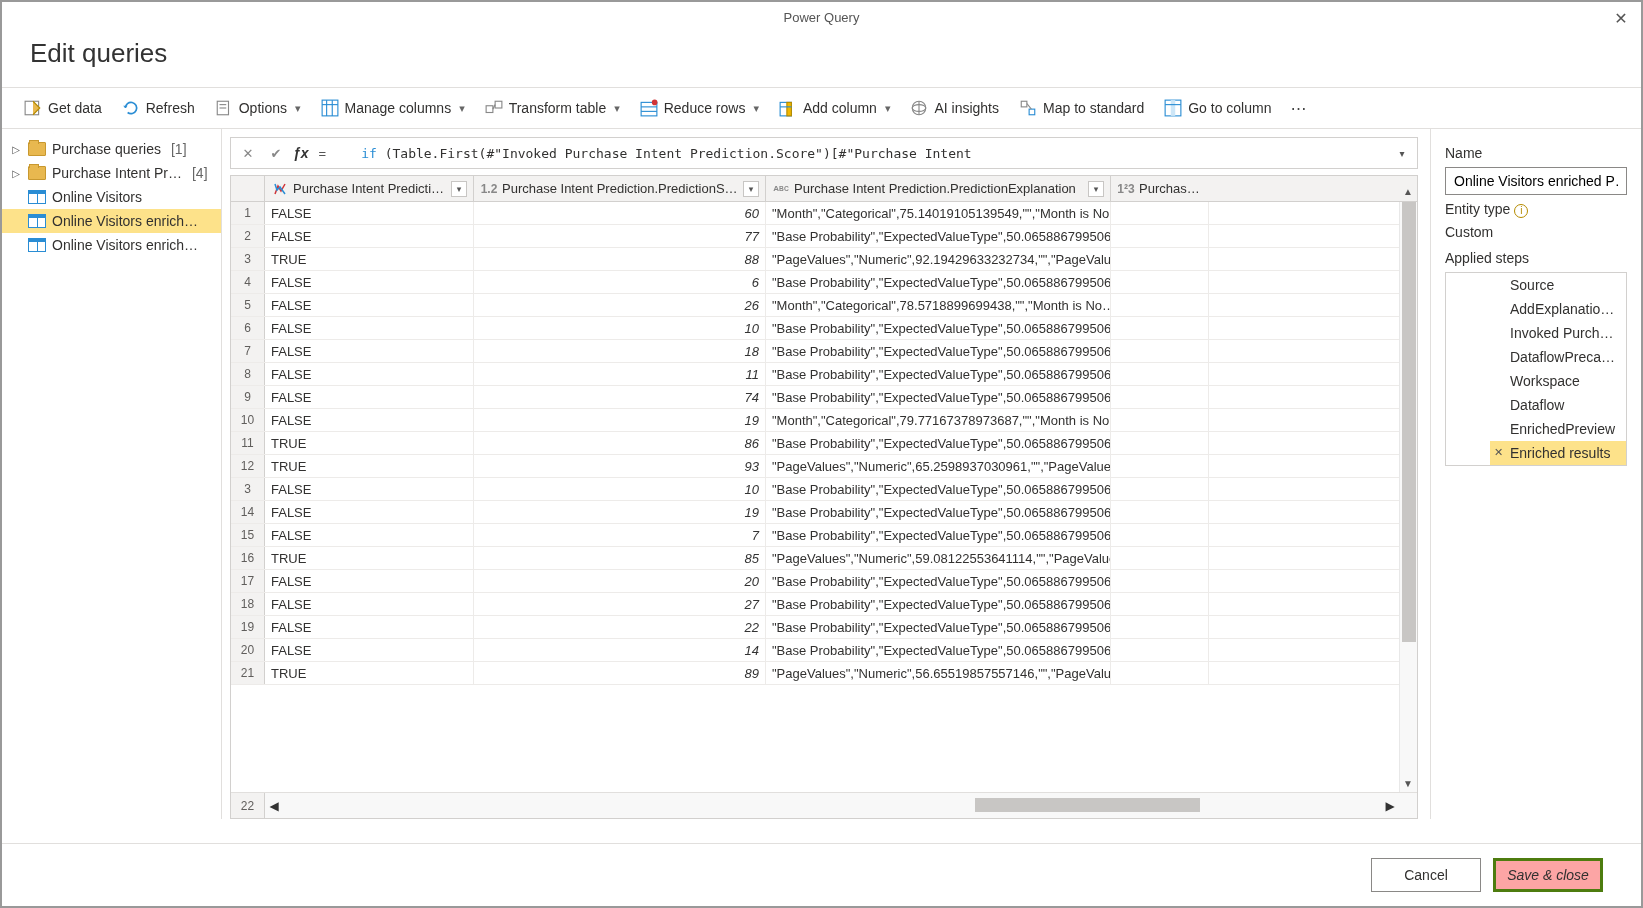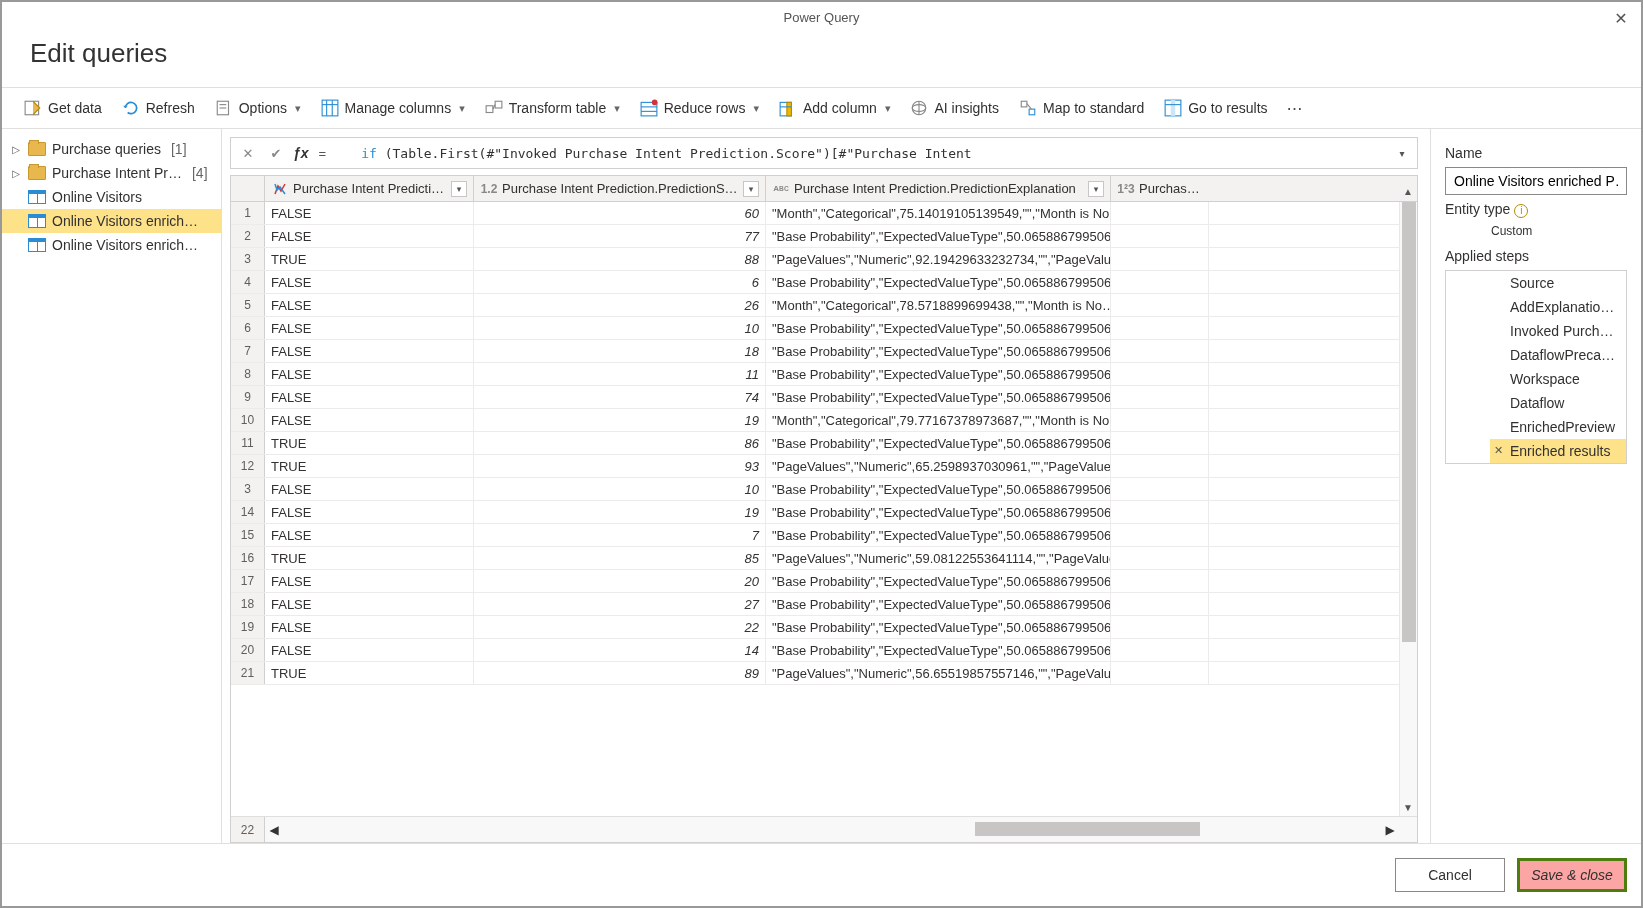--- a/index.html
+++ b/index.html
@@ -142,30 +142,30 @@
 .hscroll .track{flex:1;height:100%;position:relative;}
 .hscroll .hthumb{position:absolute;left:63%;top:5px;width:225px;height:14px;background:#c8c6c4;}
 
 .props{
   width: 210px;
   padding: 10px 14px;
 }
 .props .label{font-size:14px;color:#323130;margin-bottom:6px;margin-top:6px;}
 .props .label .info{display:inline-block;width:14px;height:14px;border-radius:50%;border:1px solid #b58b00;color:#b58b00;font-size:10px;text-align:center;line-height:12px;margin-left:4px;}
 .props input.name-inp{width:100%;border:1px solid #8a8886;padding:5px 8px;font-size:14px;}
-.props .custom-val{font-size:12px;color:#323130;margin-bottom:10px;margin-left:46px;}
+.props .custom-val{font-size:14px;color:#323130;margin-bottom:10px;}
 .steps-box{border:1px solid #d2d0ce; margin-top:6px;padding-left:44px;}
 .step{padding:4px 8px 4px 20px;font-size:14px;white-space:nowrap;overflow:hidden;text-overflow:ellipsis;cursor:pointer;}
 .step.selected{background:#fde28a;position:relative;}
 .step.selected::before{content:"✕";position:absolute;left:4px;top:5px;font-size:11px;color:#555;}
 
 .footer{
   border-top:1px solid #e1dfdd;
-  padding: 14px 14px;
-  display:flex; justify-content:flex-end; gap:12px;
+  padding: 14px 38px;
+  display:flex; justify-content:flex-end; gap:12px;margin-top:24px;
 }
 .btn{
   min-width:110px; height:34px; display:flex;align-items:center;justify-content:center;
   font-size:14px; cursor:pointer;
   border:1px solid #8a8886; background:#fff;
 }
 .btn.primary{background:#fca5a5;border:3px solid #4d7c0f;font-style:italic;}
 </style>
 </head>
 <body>
@@ -274,21 +274,21 @@
     <span>Map to standard</span>
   </div>
   <div class="tbtn">
     <span class="ico">
         <svg viewBox="0 0 16 16">
           <rect x="1" y="1" width="14" height="14" fill="none" stroke="#2a8dd4"></rect>
           <rect x="6" y="1" width="4" height="14" fill="#cde6f7"></rect>
           <line x1="1" y1="5" x2="15" y2="5" stroke="#2a8dd4"></line>
         </svg>
       </span>
-    <span>Go to results</span>
+    <span>Go to column</span>
   </div>
   <div class="more">⋯</div>
 </div>
 
 <div class="main">
   <div class="queries" id="queries-panel">
       <div class="q-item">
         <span class="expander">▷</span>
         <span class="fld"></span>
         <span>Purchase queries</span>

